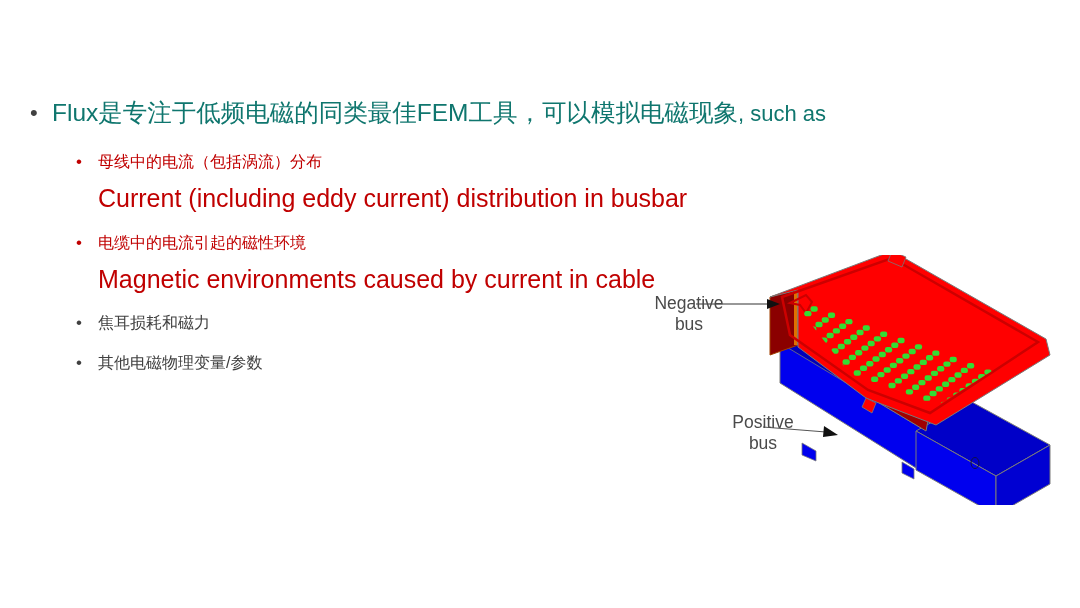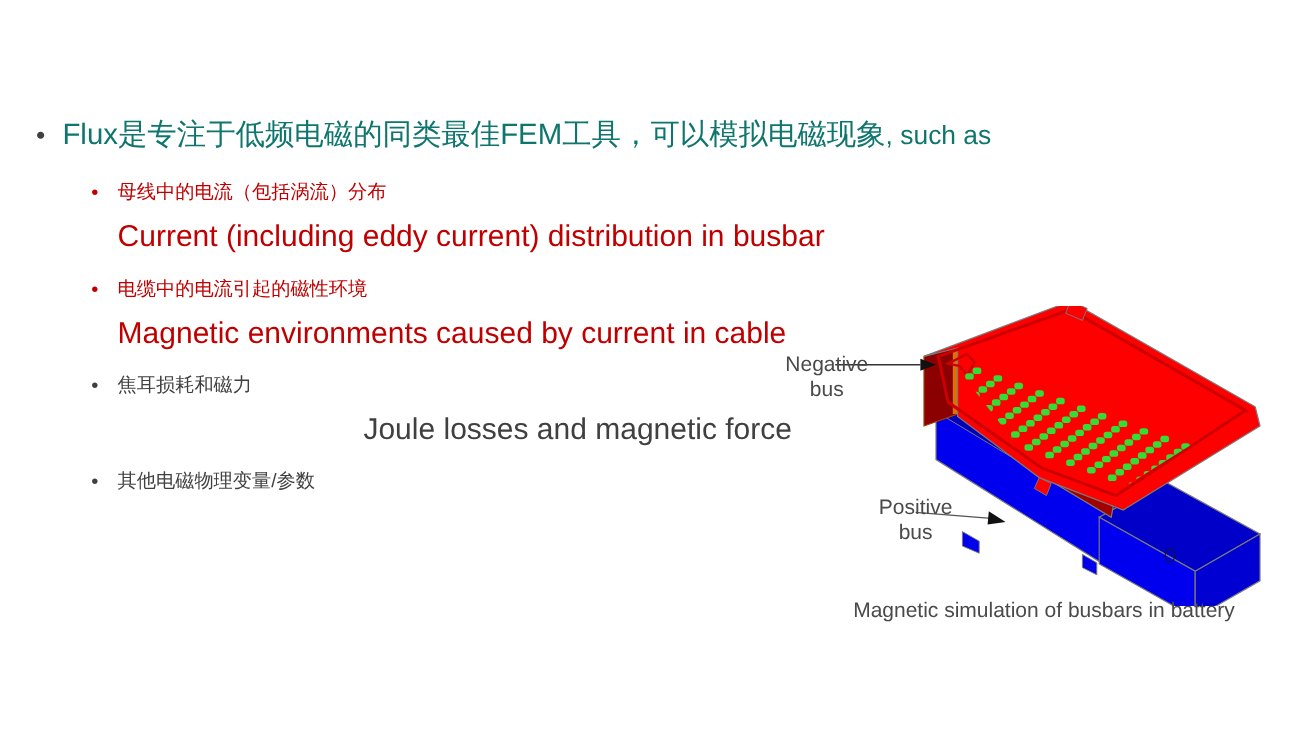--- a/index.html
+++ b/index.html
@@ -155,21 +155,20 @@
       </div>
       <div class="en red">Magnetic environments caused by current in cable</div>
     </div>
     <div class="gap-b"></div>
 
     <div class="lvl2">
       <div class="row">
         <span class="bullet dark">•</span>
         <span class="cn dark">焦耳损耗和磁力</span>
       </div>
-      <div class="en dark">Joule losses and magnetic force</div>
     </div>
     <div class="gap-b"></div>
 
     <div class="lvl2">
       <div class="row">
         <span class="bullet dark">•</span>
         <span class="cn dark">其他电磁物理变量/参数</span>
       </div>
     </div>
 
@@ -337,16 +336,15 @@
     <div class="fig-label lbl-pos">
       <div>Negative</div>
       <div>bus</div>
     </div>
 
     <div class="fig-label lbl-neg">
       <div>Positive</div>
       <div>bus</div>
     </div>
 
-    <div class="caption">Magnetic simulation of busbars in battery</div>
   </div>
 
 </div>
 
 </body></html>

